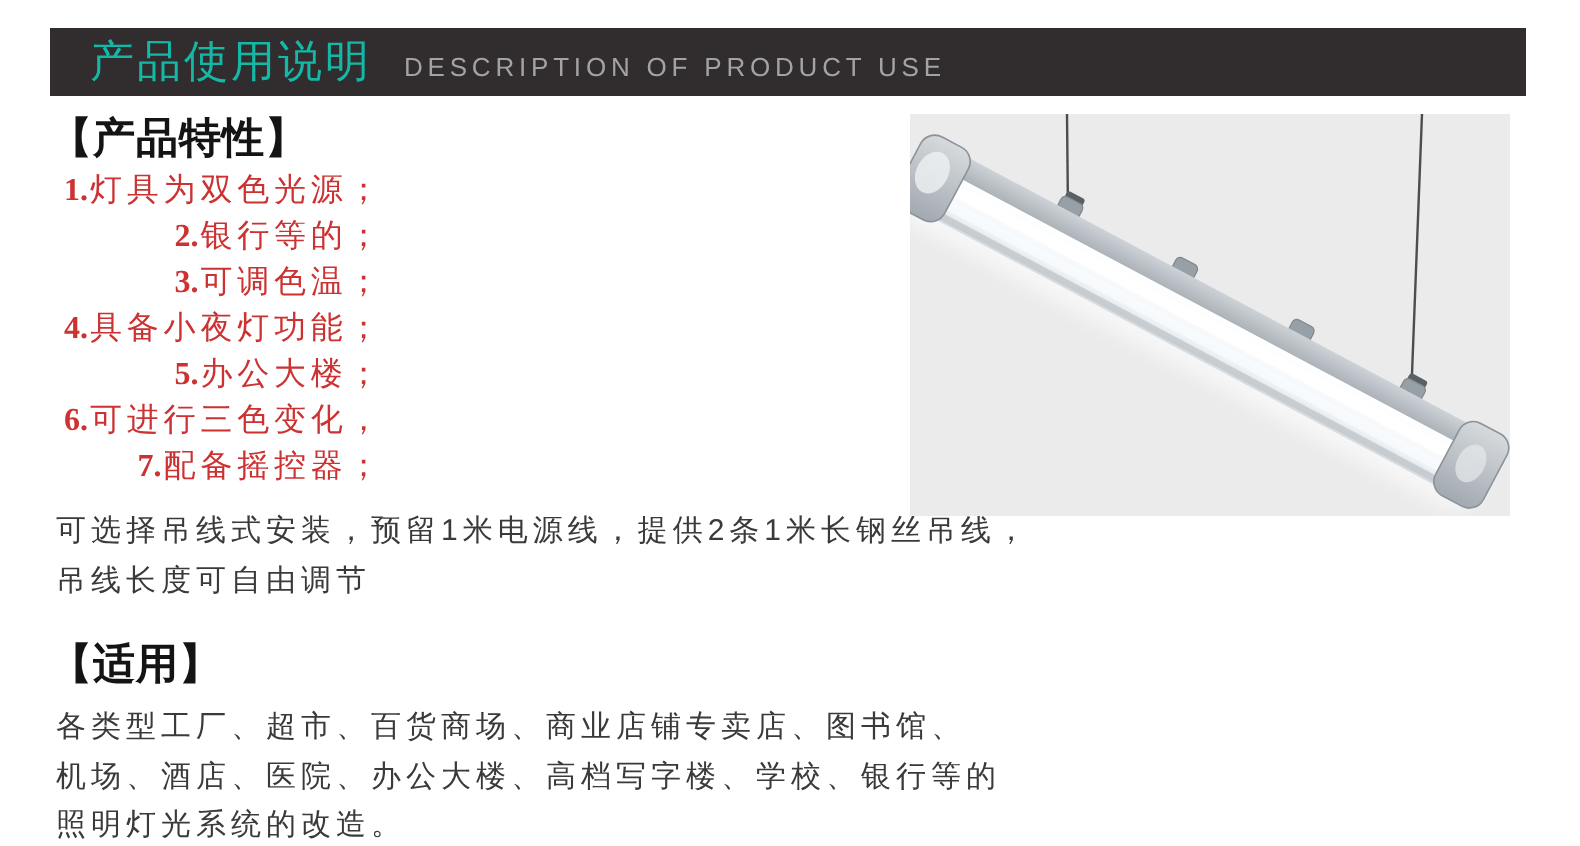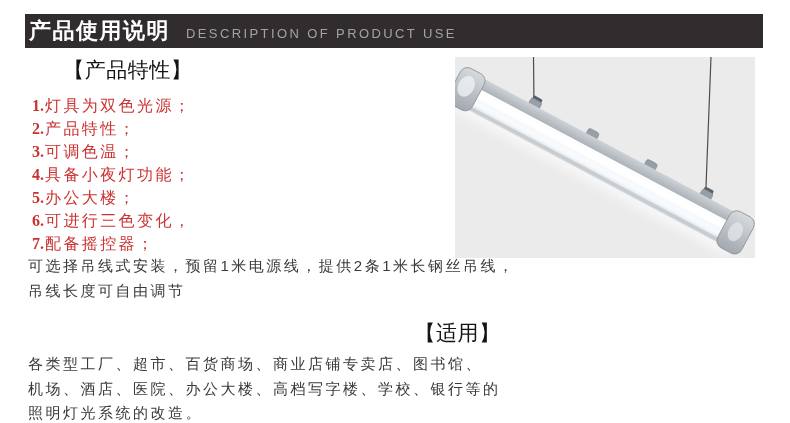--- a/index.html
+++ b/index.html
@@ -5,37 +5,37 @@
   html,body{margin:0;padding:0;background:#ffffff;}
   body{width:790px;height:423px;font-family:"Liberation Sans",sans-serif;}
   .page{position:relative;width:790px;height:423px;background:#ffffff;overflow:hidden;}
 
   
   .title-bar{
     position:absolute;left:25px;top:14px;width:738px;height:34px;
     background:#312d2e;display:flex;align-items:center;
   }
   .title-cn{
-    color:#ffffff;font-size:22px;font-weight:700;letter-spacing:1.5px;
-    margin-left:4px;white-space:nowrap;
+    color:#14b8a6;font-size:22px;font-weight:400;letter-spacing:1.5px;
+    margin-left:20px;white-space:nowrap;
   }
   .title-en{
     color:#a3a3a3;font-size:13px;letter-spacing:2.4px;margin-left:16px;
     margin-top:5px;white-space:nowrap;
   }
 
   
   .sec h2{
-    margin:0;font-size:21px;font-weight:400;color:#141414;
-    letter-spacing:0.5px;line-height:26px;text-align:right;
+    margin:0;font-size:21px;font-weight:700;color:#141414;
+    letter-spacing:0.5px;line-height:26px;
   }
 
   
   .sec-features{position:absolute;left:25px;top:57px;}
-  .sec-features ol{list-style:none;margin:11px 0 0 7px;padding:0;}
+  .sec-features ol{list-style:none;margin:1px 0 0 7px;padding:0;text-align:right;}
   .sec-features li{
     font-size:16px;color:#cc3232;letter-spacing:2.4px;
     line-height:23px;height:23px;white-space:nowrap;
   }
   .sec-features .num{
     font-family:"Liberation Serif",serif;font-weight:700;
     letter-spacing:0;margin-right:1px;
   }
 
   
@@ -60,21 +60,21 @@
 
   <header class="title-bar">
     <span class="title-cn">产品使用说明</span>
     <span class="title-en">DESCRIPTION OF PRODUCT USE</span>
   </header>
 
   <section class="sec sec-features">
     <h2>【产品特性】</h2>
     <ol>
       <li><span class="num">1.</span><span>灯具为双色光源；</span></li>
-      <li><span class="num">2.</span><span>产品特性；</span></li>
+      <li><span class="num">2.</span><span>银行等的；</span></li>
       <li><span class="num">3.</span><span>可调色温；</span></li>
       <li><span class="num">4.</span><span>具备小夜灯功能；</span></li>
       <li><span class="num">5.</span><span>办公大楼；</span></li>
       <li><span class="num">6.</span><span>可进行三色变化，</span></li>
       <li><span class="num">7.</span><span>配备摇控器；</span></li>
     </ol>
   </section>
 
   <section class="sec sec-install">
     <p><span>可选择吊线式安装，预留1米电源线，提供2条1米长钢丝吊线，</span><br><span>吊线长度可自由调节</span></p>

